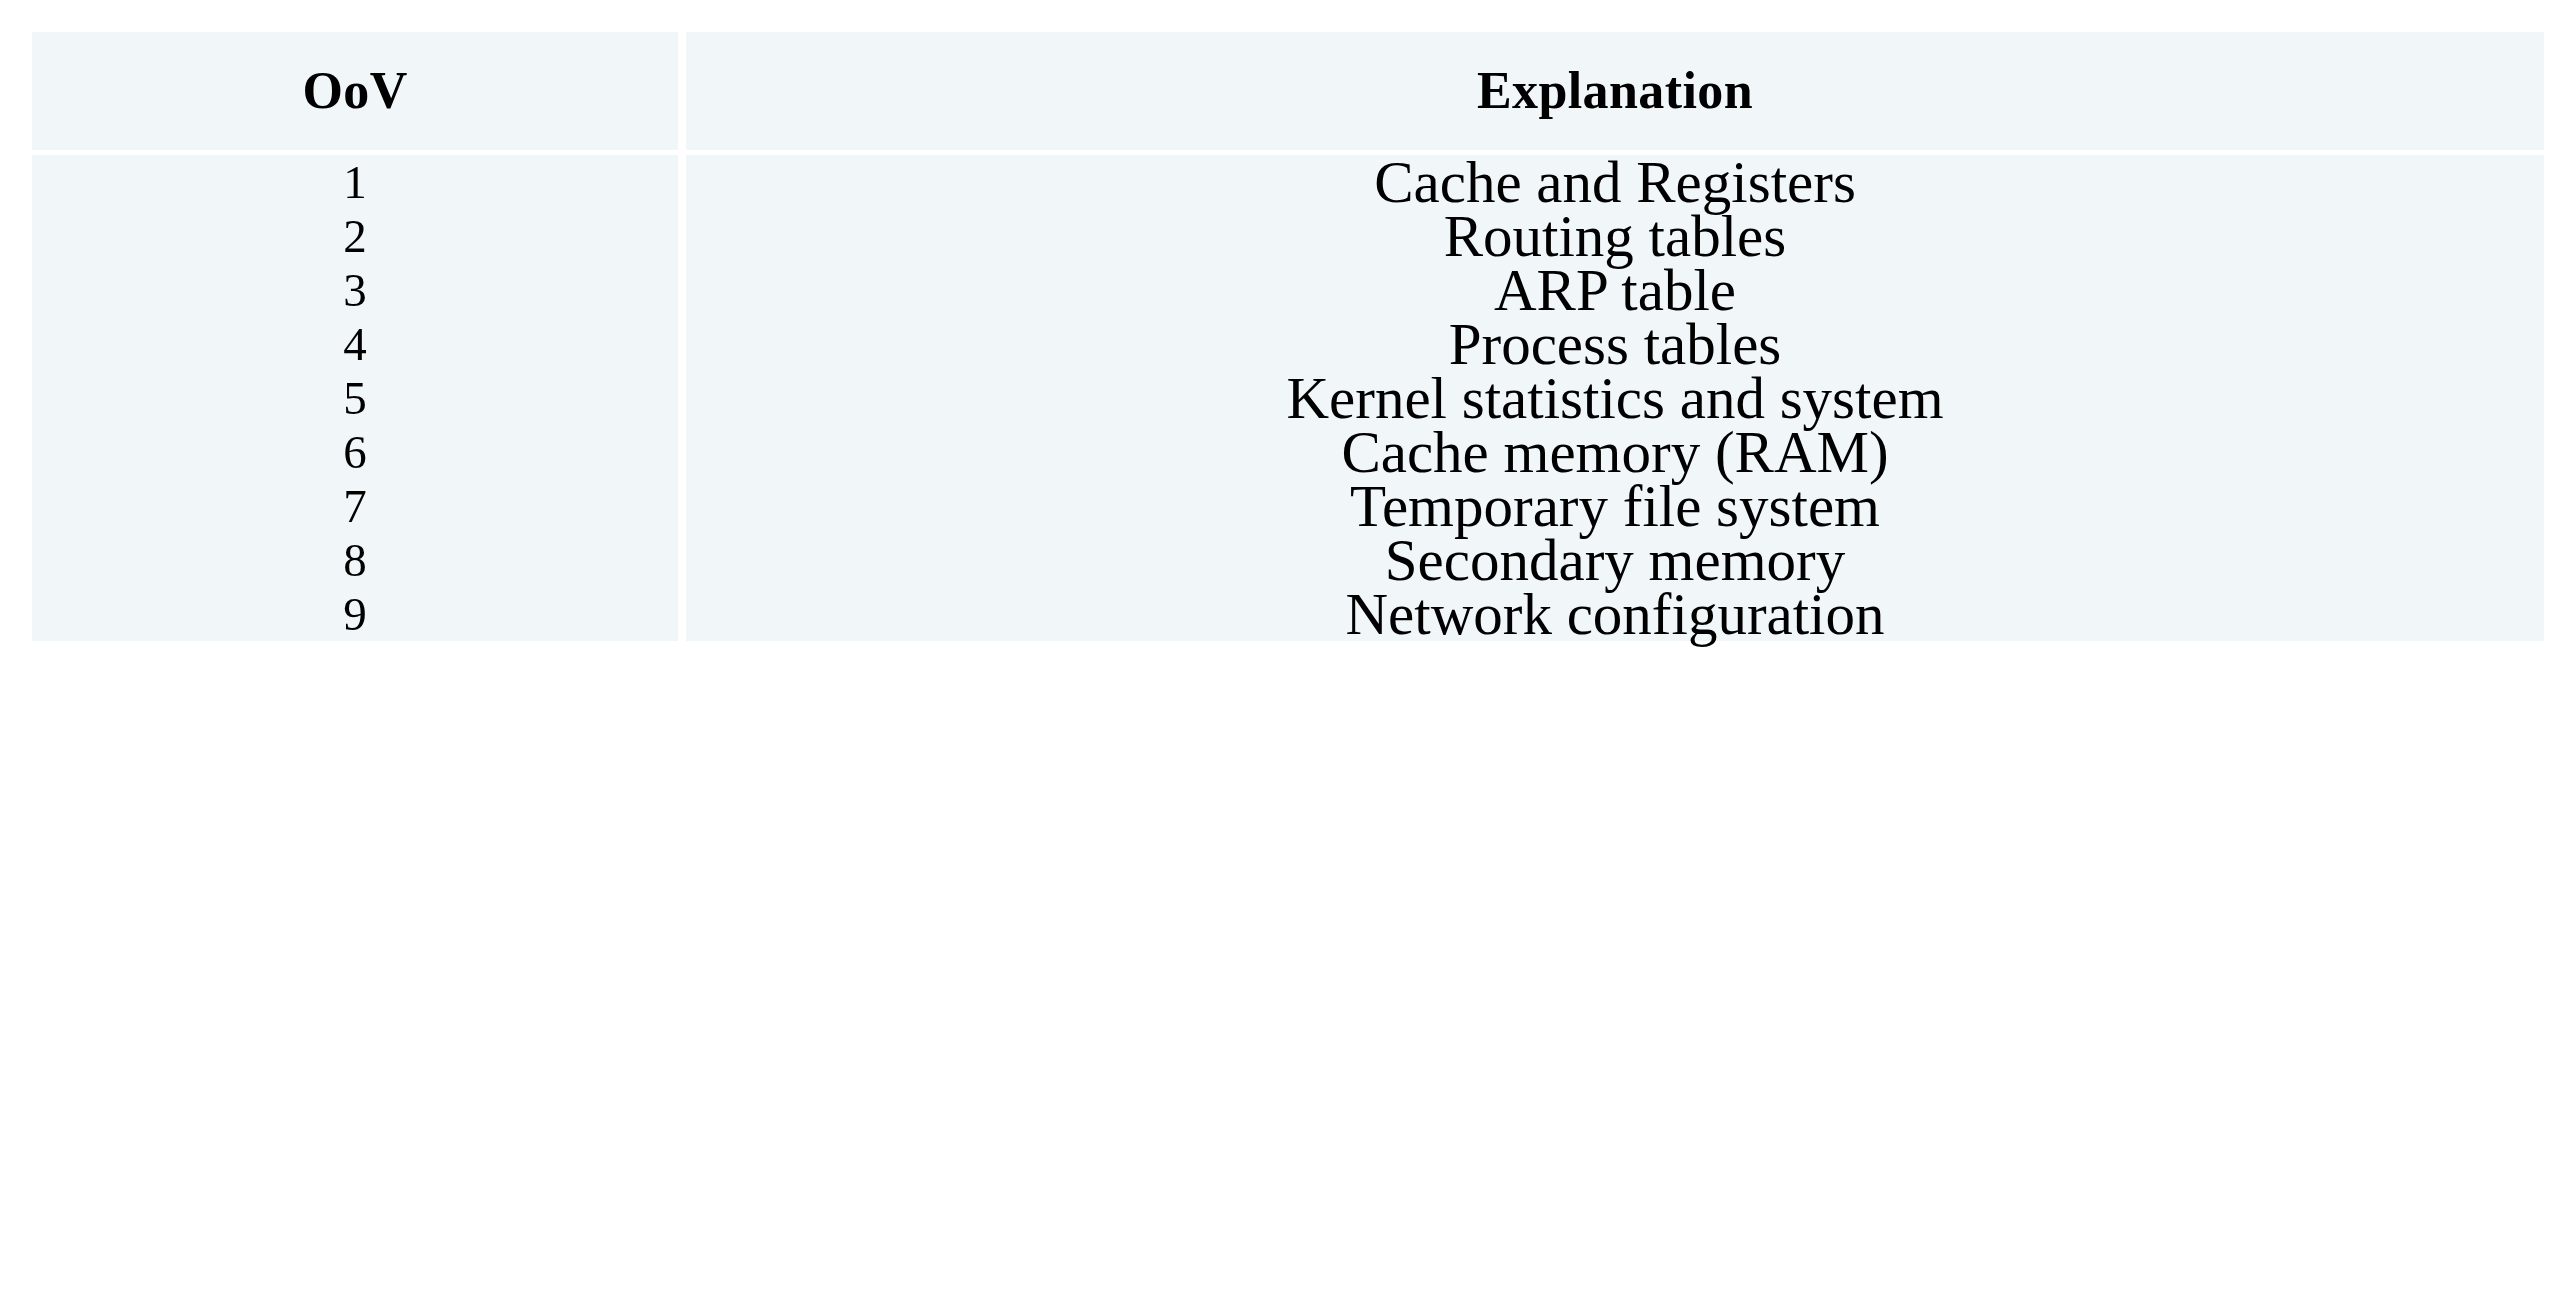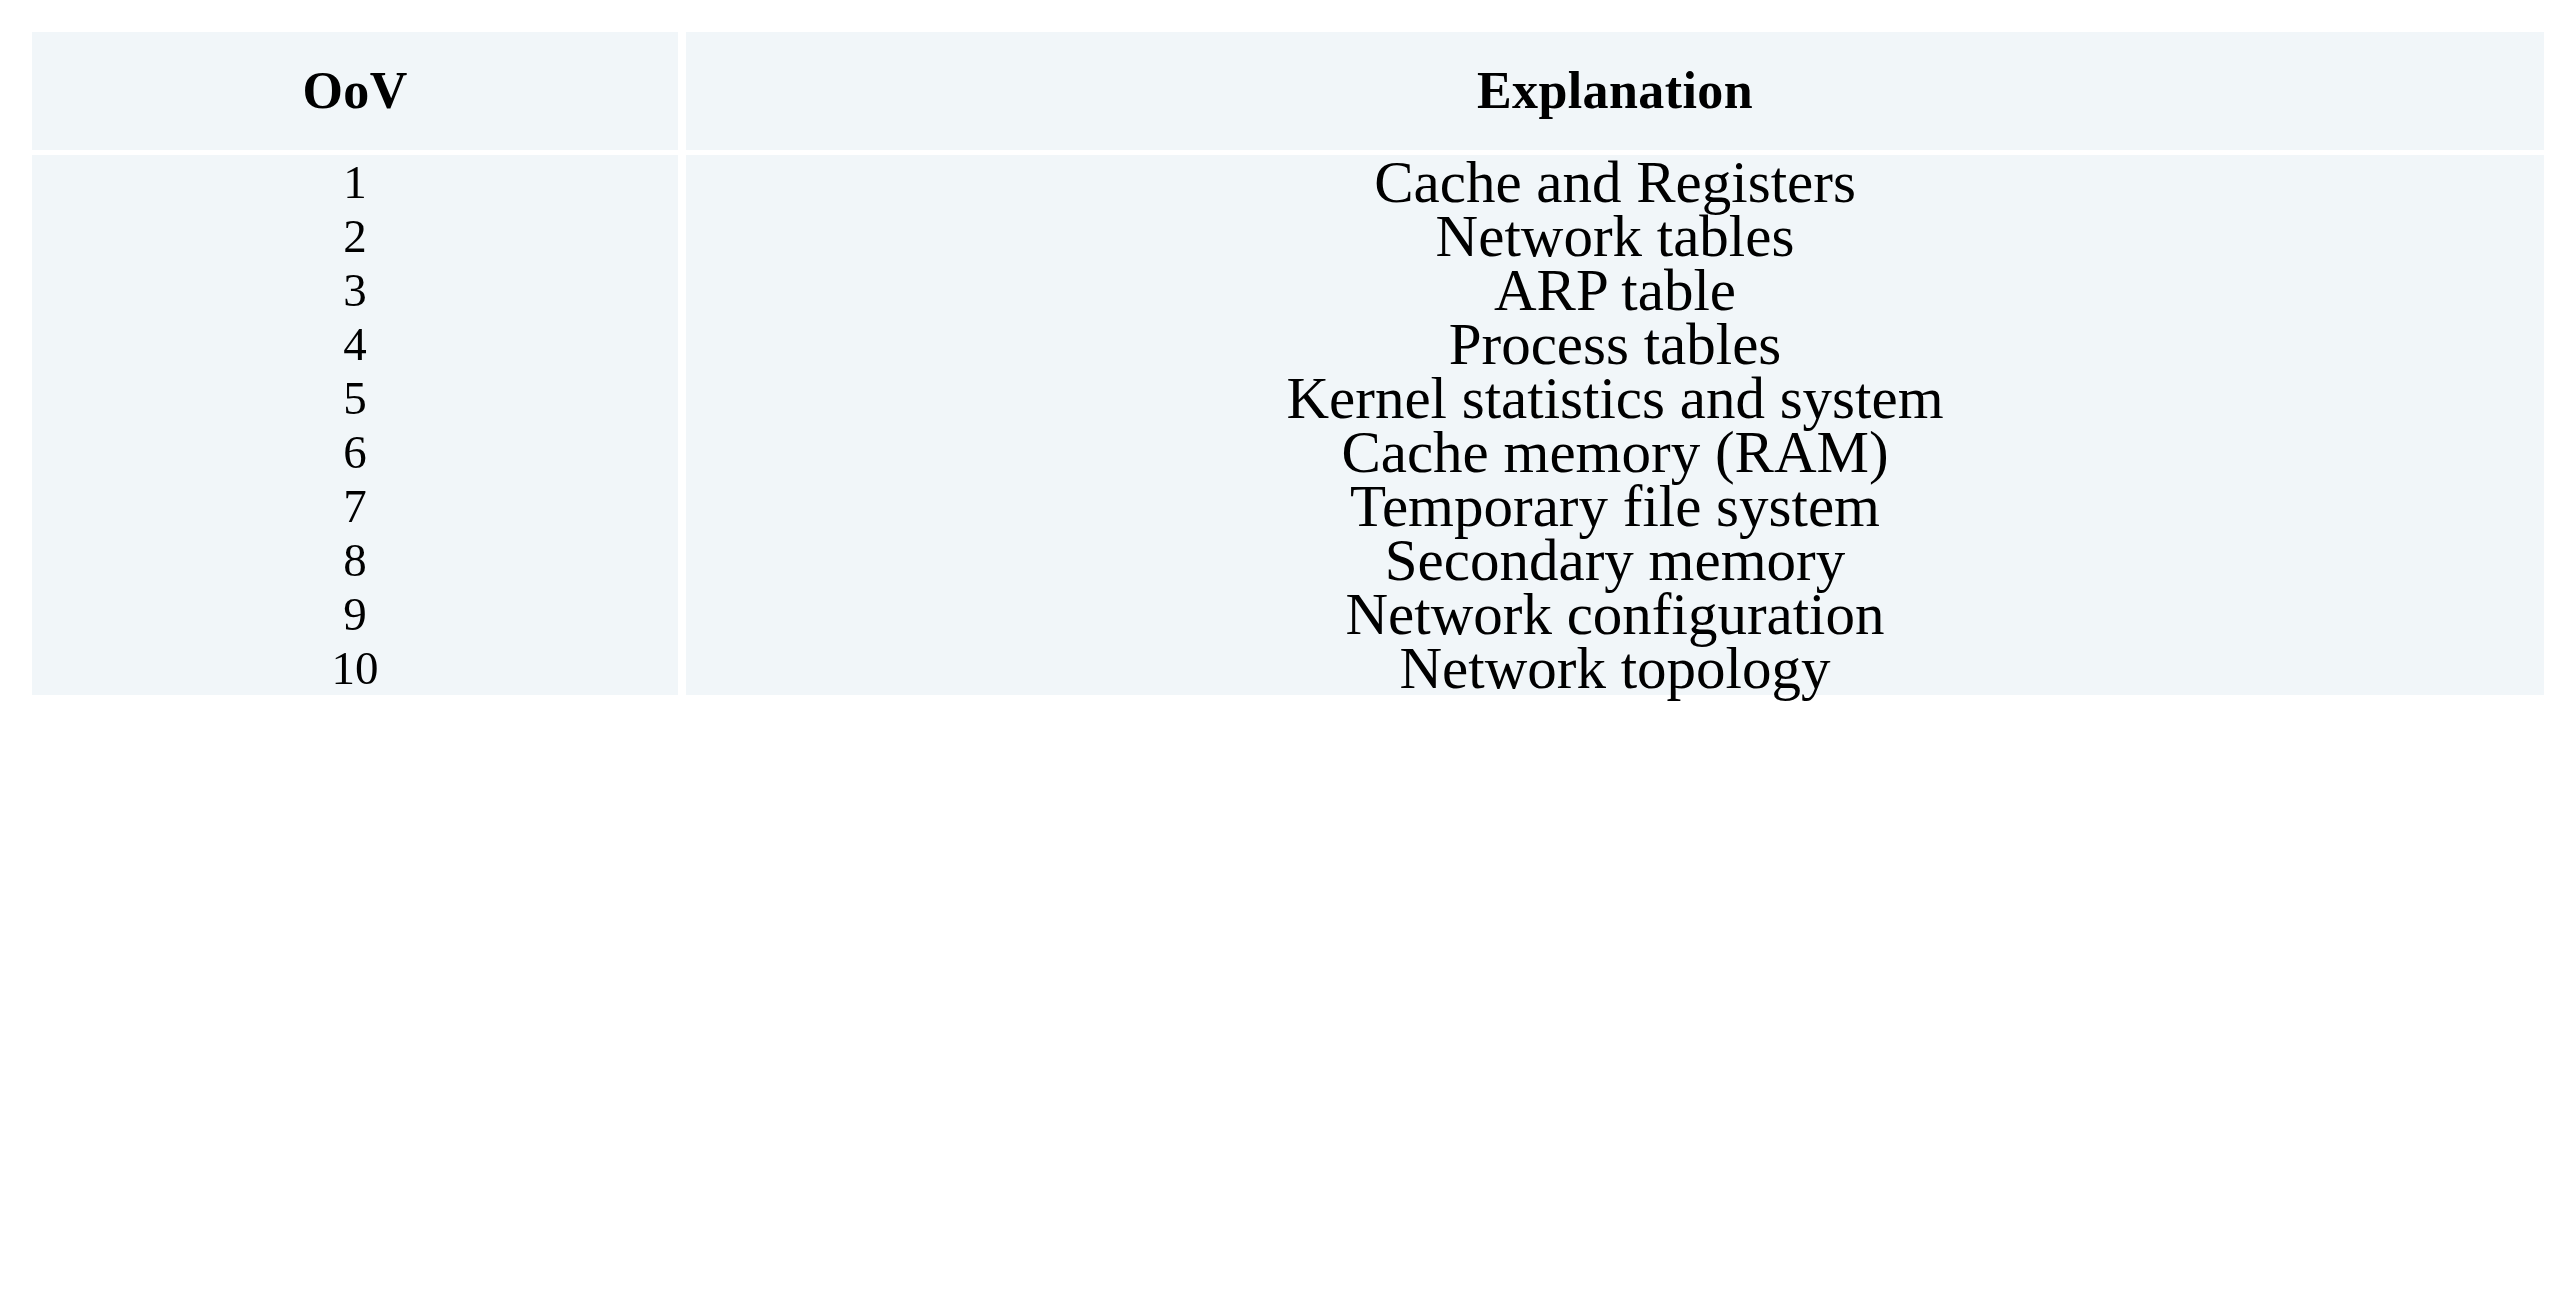--- a/index.html
+++ b/index.html
@@ -106,21 +106,21 @@
       </tr>
 
       <tr>
         <td class="num">1</td>
         <td class="spacer"></td>
         <td>Cache and Registers</td>
       </tr>
       <tr>
         <td class="num">2</td>
         <td class="spacer"></td>
-        <td>Network tables</td>
+        <td>Routing tables</td>
       </tr>
       <tr>
         <td class="num">3</td>
         <td class="spacer"></td>
         <td>ARP table</td>
       </tr>
       <tr>
         <td class="num">4</td>
         <td class="spacer"></td>
         <td>Process tables</td>
@@ -143,21 +143,16 @@
       <tr>
         <td class="num">8</td>
         <td class="spacer"></td>
         <td>Secondary memory</td>
       </tr>
       <tr>
         <td class="num">9</td>
         <td class="spacer"></td>
         <td>Network configuration</td>
       </tr>
-      <tr>
-        <td class="num">10</td>
-        <td class="spacer"></td>
-        <td>Network topology</td>
-      </tr>
     </tbody>
   </table>
 </div>
 
 
 </body></html>

